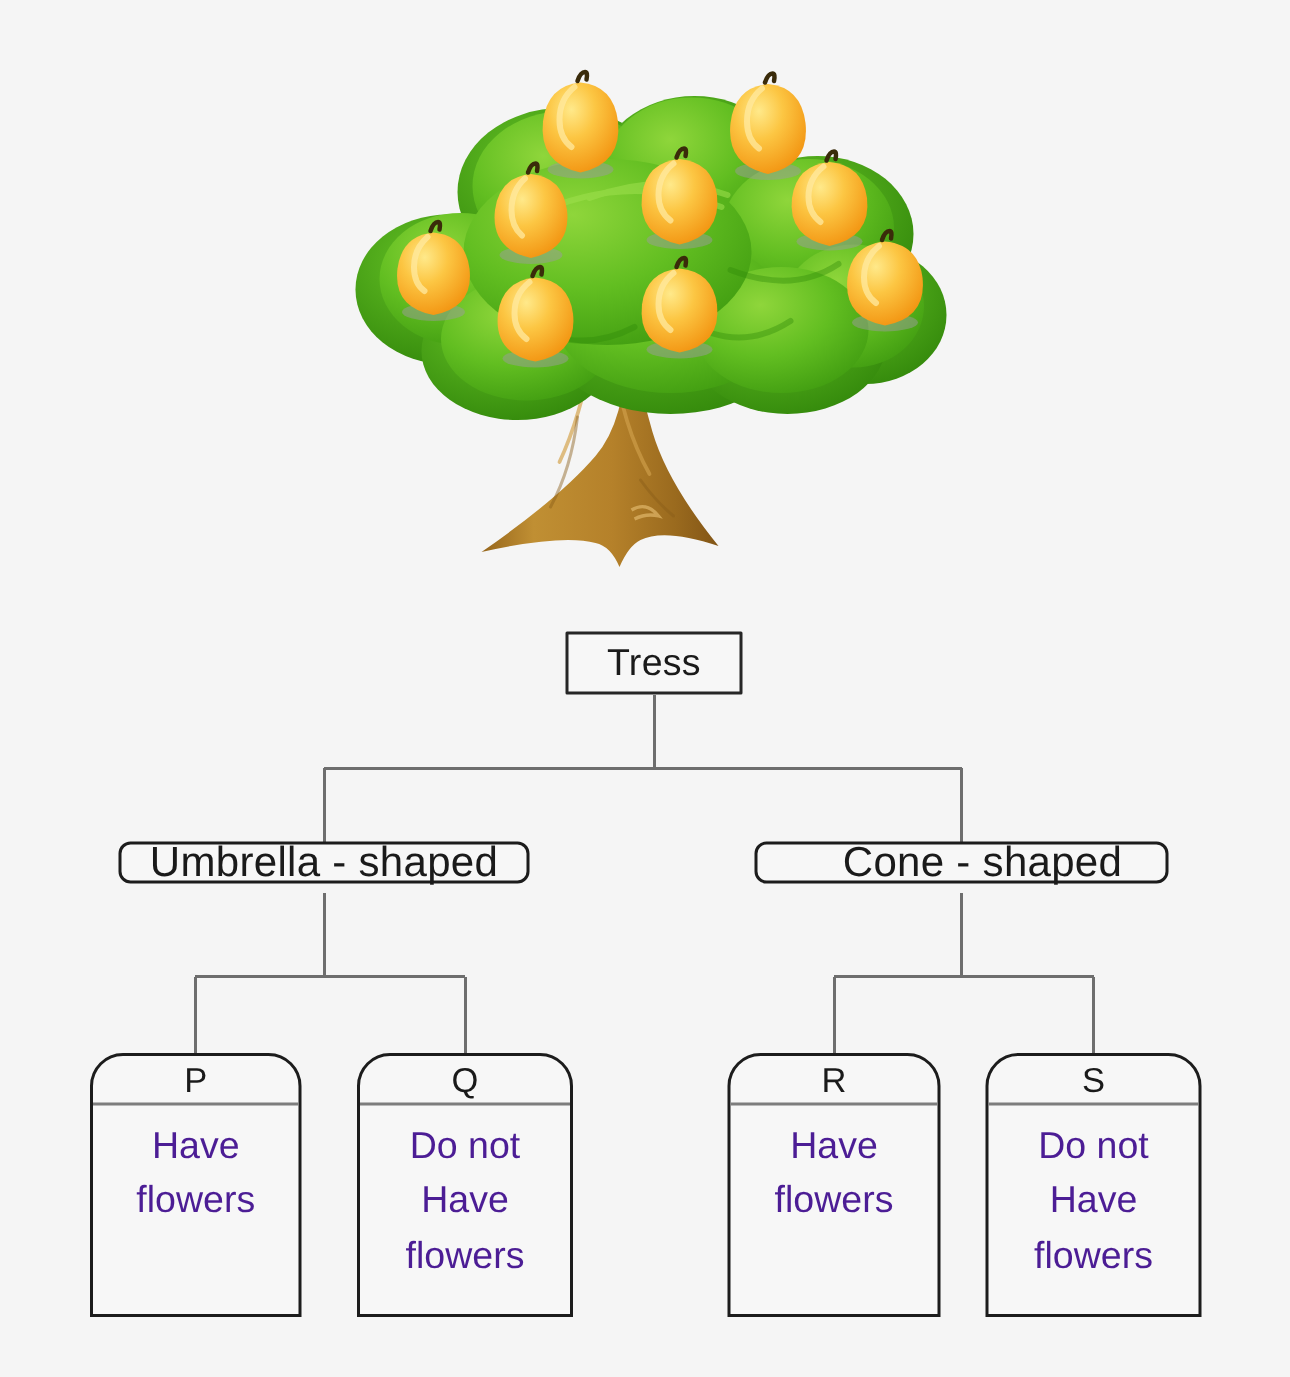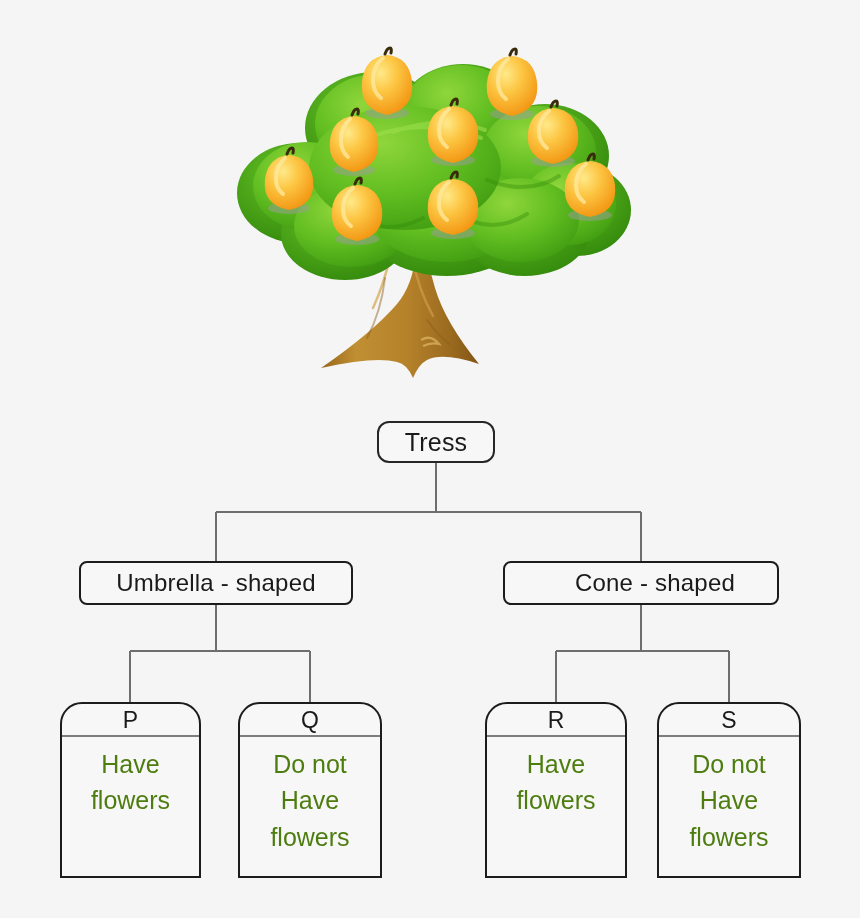--- a/index.html
+++ b/index.html
@@ -56,30 +56,30 @@
     justify-content: center;
     color: #1a1a1a;
   }
 
   .node-root {
     left: 377px;
     top: 421px;
     width: 118px;
     height: 42px;
     border: 2px solid #262626;
-    border-radius: 12px;
+    border-radius: 1px;
     font-size: 25px;
     letter-spacing: 0.2px;
   }
 
   .node-branch {
-    height: 44px;
+    height: 28px;
     border: 2px solid #1c1c1c;
     border-radius: 8px;
-    font-size: 24px;
+    font-size: 28px;
     letter-spacing: 0.2px;
   }
   .node-branch.left  { left: 79px;  top: 561px; width: 274px; }
   .node-branch.right { left: 503px; top: 561px; width: 276px; padding-left: 28px; }
 
   
   .node-leaf {
     display: block;
     border: 2px solid #1c1c1c;
     border-top-left-radius: 22px;
@@ -98,21 +98,21 @@
     font-size: 23px;
     color: #1a1a1a;
     border-bottom: 2px solid #7d7d7d;
     box-sizing: border-box;
   }
   .node-leaf .leaf-body {
     padding-top: 9px;
     text-align: center;
     font-size: 25px;
     line-height: 1.45;
-    color: #4d7c0f;
+    color: #4c1d95;
     white-space: pre-line;
   }
 
   .leaf-p { left: 60px;  width: 141px; }
   .leaf-q { left: 238px; width: 144px; }
   .leaf-r { left: 485px; width: 142px; }
   .leaf-s { left: 657px; width: 144px; }
 </style>
 </head>
 <body style="background: rgb(245, 245, 245);">

